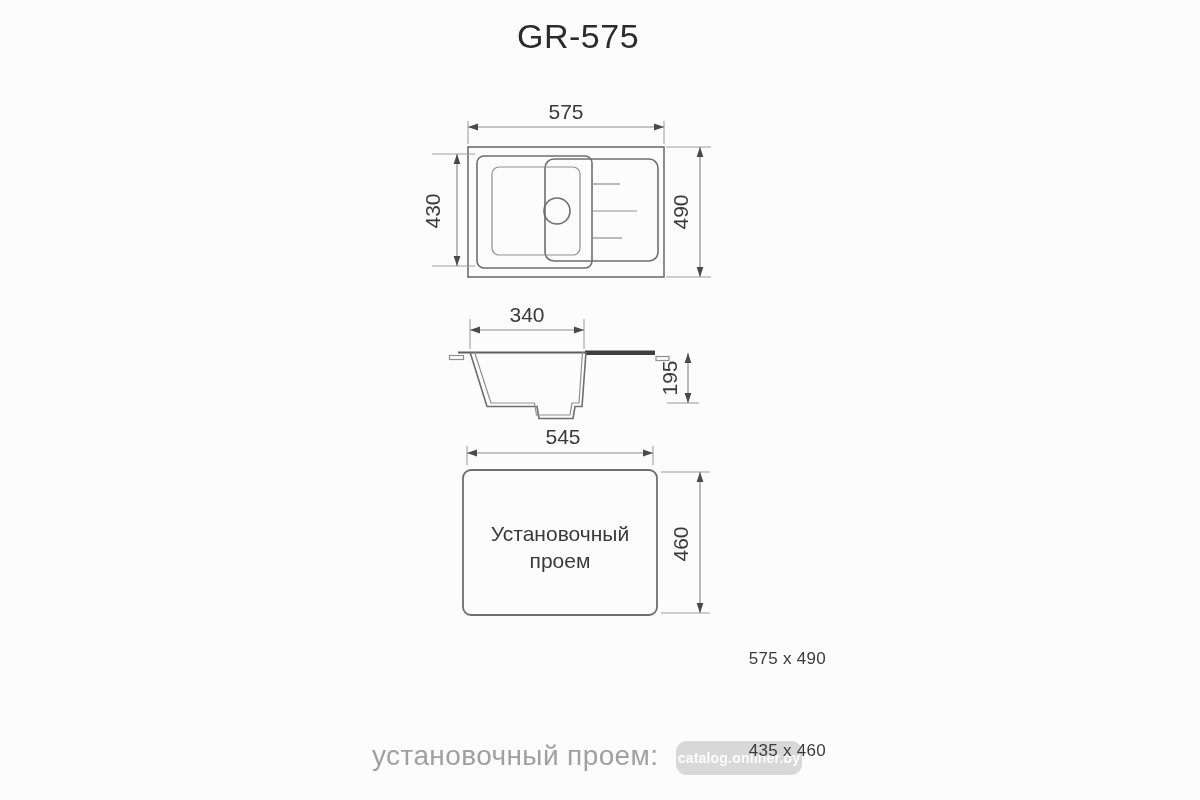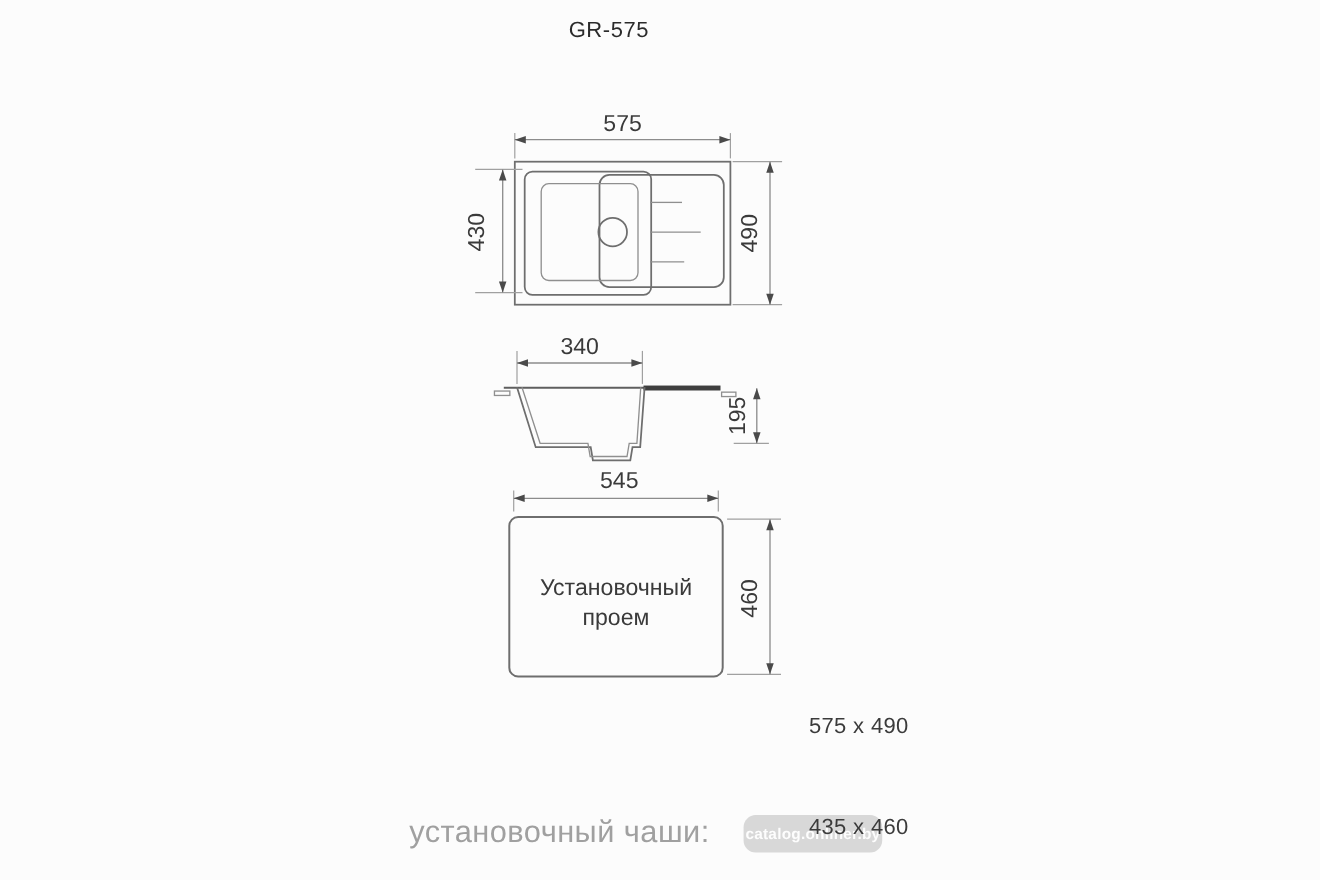--- a/index.html
+++ b/index.html
@@ -1,28 +1,28 @@
 <!DOCTYPE html>
 <html><head>
 <meta charset="utf-8">
 <style>
   html,body{margin:0;padding:0;}
   body{width:1200px;height:800px;background:#f6f6f6;font-family:"Liberation Sans",sans-serif;}
   .page{position:absolute;left:0;top:0;width:1200px;height:800px;background:#fcfcfc;overflow:hidden;}
-  .title{position:absolute;left:517px;top:17px;font-size:20px;font-weight:500;color:#2b2b2b;letter-spacing:.5px;}
+  .title{position:absolute;left:517px;top:17px;font-size:34px;font-weight:500;color:#2b2b2b;letter-spacing:.5px;}
   svg{position:absolute;left:0;top:0;}
   svg text{font-family:"Liberation Sans",sans-serif;font-size:21px;fill:#3a3a3a;}
   .cad-line{stroke:#6e6e6e;stroke-width:1.6;fill:none;}
   .cad-fill{fill:#fcfcfc;}
   .thin{stroke:#8f8f8f;stroke-width:1.2;fill:none;}
   .ext{stroke:#a0a0a0;stroke-width:1.1;}
   .dim{stroke:#8c8c8c;stroke-width:1.2;}
   .arr{fill:#4a4a4a;stroke:none;}
   .spec-label{position:absolute;left:372px;font-size:28px;color:#a0a0a0;letter-spacing:.4px;white-space:nowrap;}
-  .spec-value{position:absolute;right:374px;font-size:20px;color:#3b3b3b;letter-spacing:.3px;white-space:nowrap;z-index:2;}
+  .spec-value{position:absolute;right:374px;font-size:17px;color:#3b3b3b;letter-spacing:.3px;white-space:nowrap;z-index:2;}
   .watermark{position:absolute;left:676px;top:741px;width:126px;height:34px;background:rgba(185,185,185,.55);
     border-radius:11px;display:flex;align-items:center;justify-content:center;z-index:1;}
   .watermark span{font-size:14px;font-weight:bold;color:rgba(255,255,255,.95);letter-spacing:.2px;}
 </style>
 </head>
 <body>
 
 <div class="page">
 
   <div class="title">GR-575</div>
@@ -119,20 +119,20 @@
         <polygon class="arr" points="700,472 696.6,482 703.4,482"></polygon>
         <polygon class="arr" points="700,613 696.6,603 703.4,603"></polygon>
         <text x="688" y="544" text-anchor="middle" transform="rotate(-90 688 544)">460</text>
       </g>
     </g>
   </svg>
 
   <div class="spec-value" style="top:649px">575 x 490</div>
 
 
-  <div class="spec-label" style="top:740px">установочный чаши:</div>
+  <div class="spec-label" style="top:740px">установочный проем:</div>
   <div class="spec-value" style="top:741px">435 x 460</div>
 
   <div class="watermark">
     <span>catalog.onliner.by</span>
   </div>
 
 </div>
 
 </body></html>

